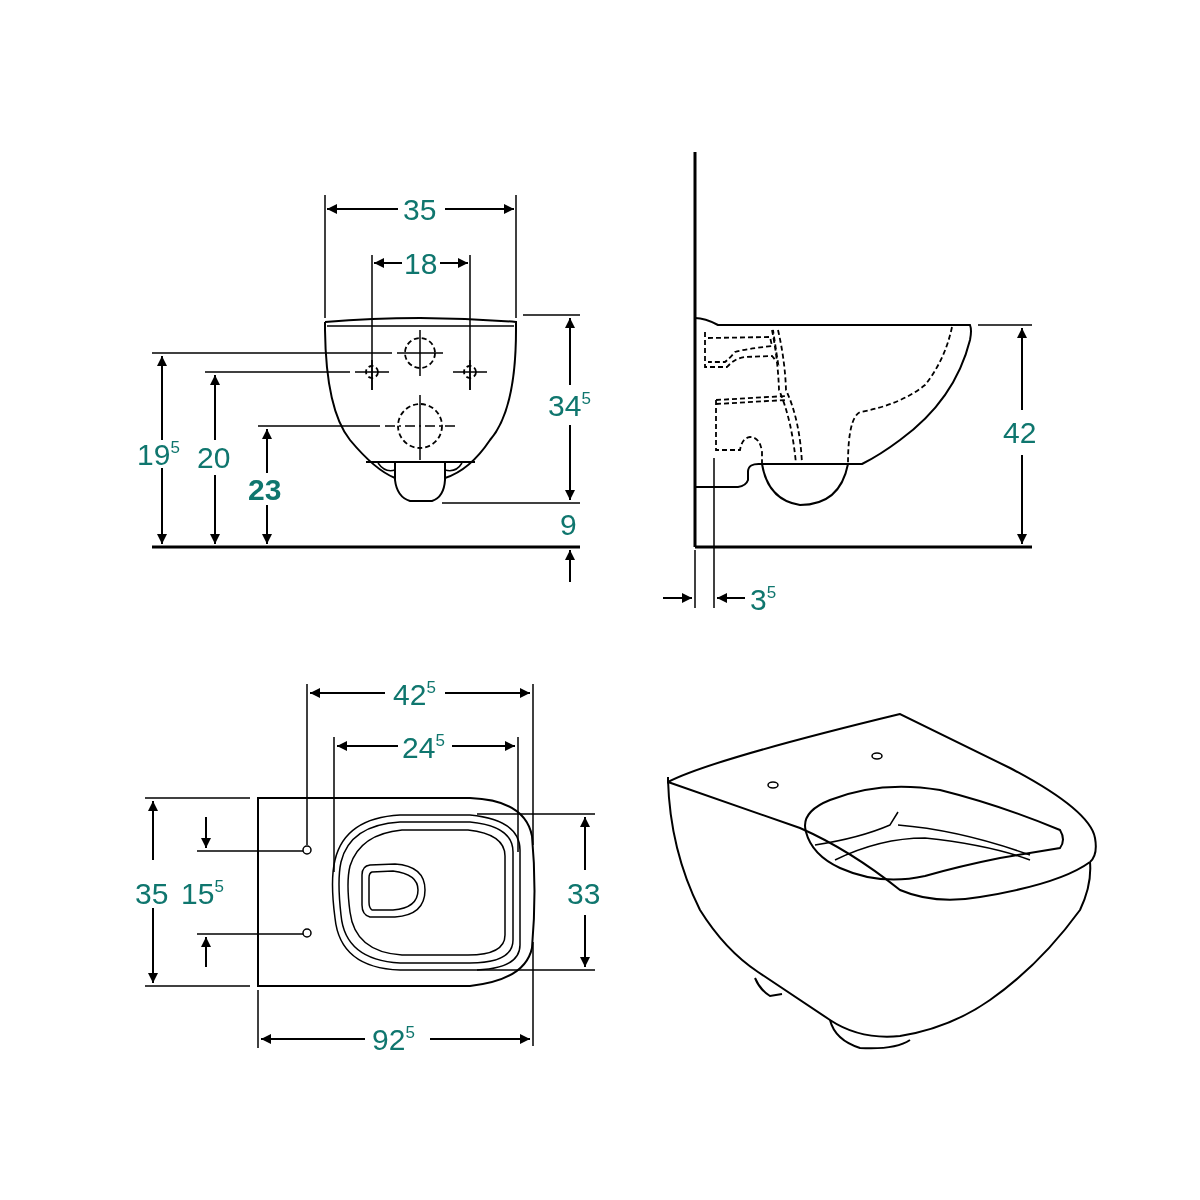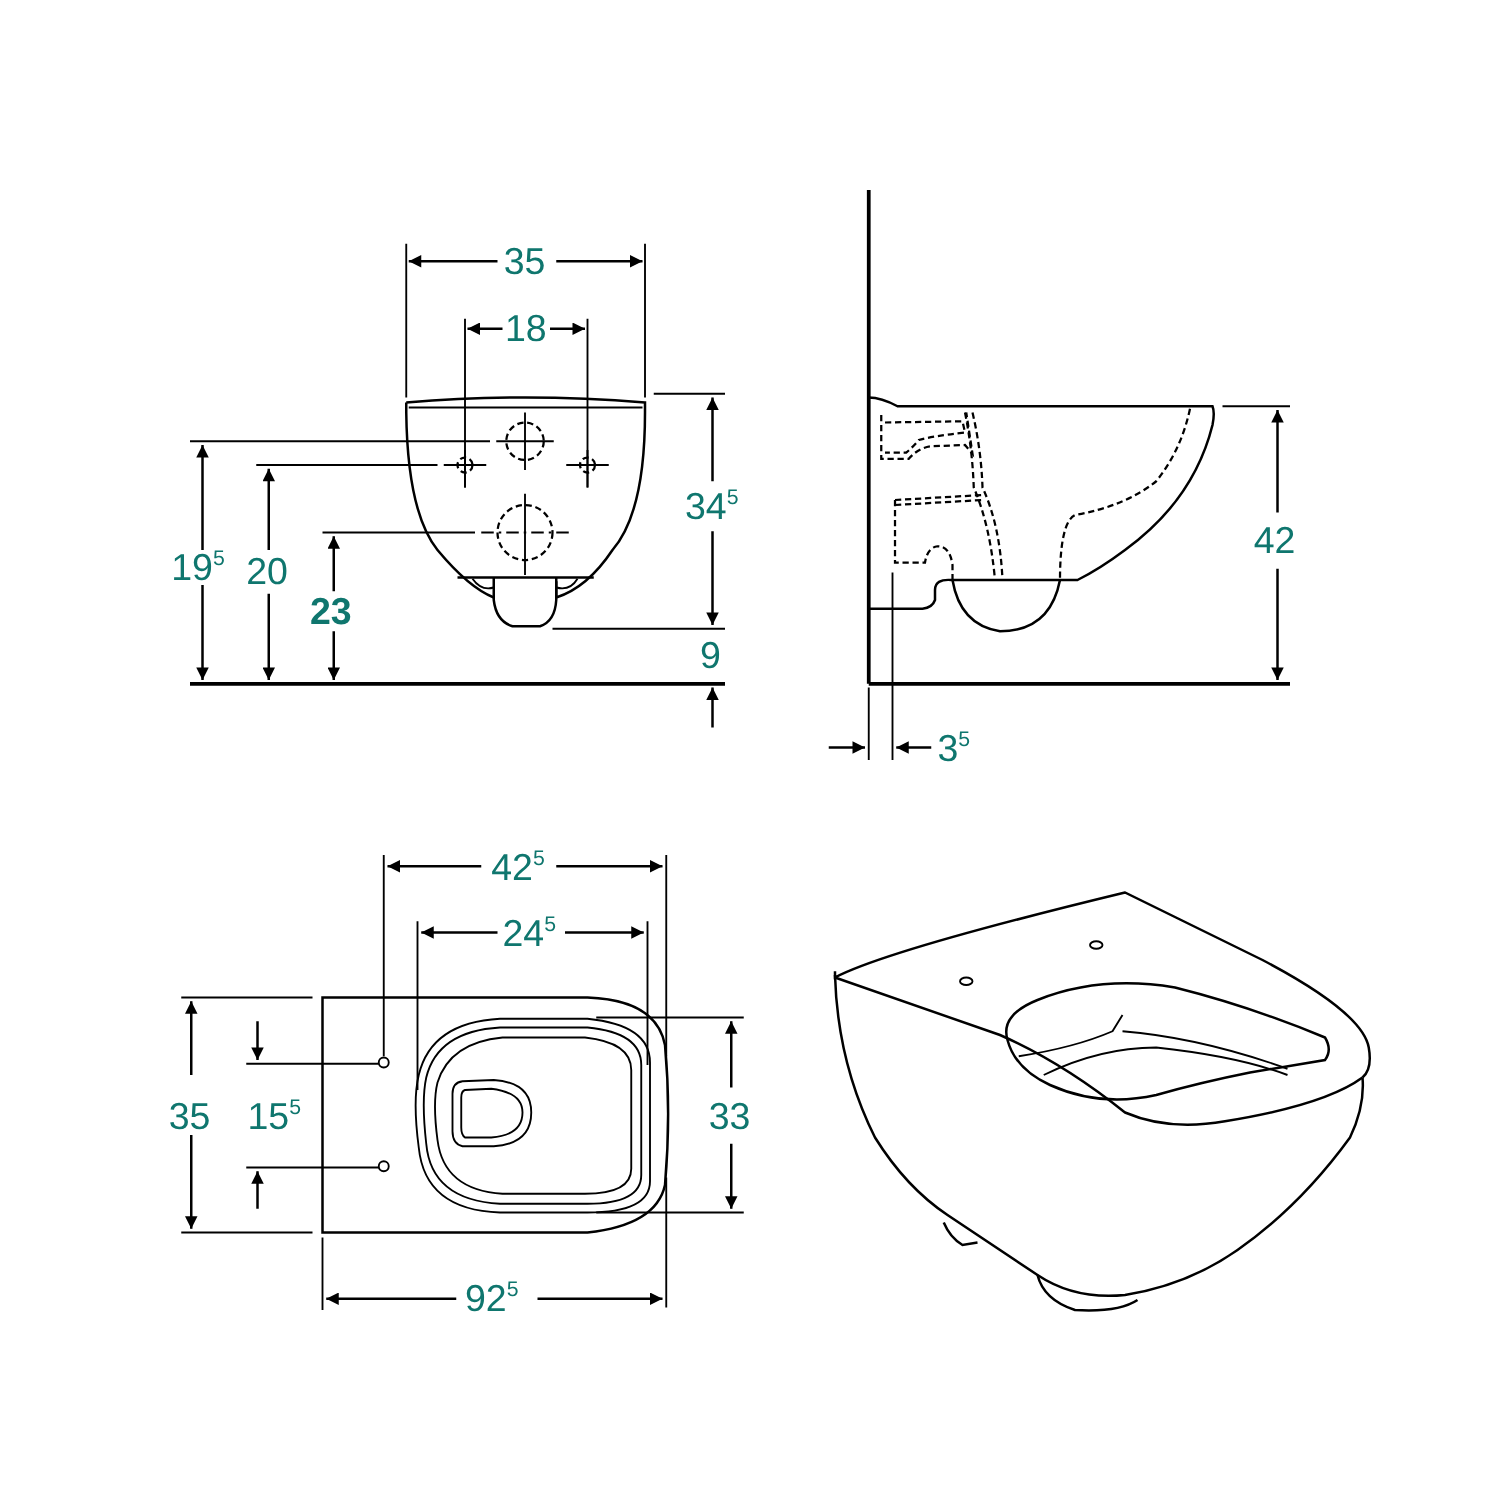--- a/index.html
+++ b/index.html
@@ -204,21 +204,21 @@
 
 <div class="lbl" style="left:393px;top:680px;text-align:center;">
   <span>42</span><sup>5</sup>
 </div>
 <div class="lbl" style="left:402px;top:733px;">
   <span>24</span><sup>5</sup>
 </div>
 <div class="lbl" style="left:135px;top:879px;">
   <span>35</span><sup></sup>
 </div>
-<div class="lbl" style="left:198px;top:879px;text-align:right;">
+<div class="lbl" style="left:181px;top:879px;text-align:right;">
   <span>15</span><sup>5</sup>
 </div>
 <div class="lbl" style="left:567px;top:879px;">
   <span>33</span><sup></sup>
 </div>
 <div class="lbl" style="left:372px;top:1025px;">
   <span>92</span><sup>5</sup>
 </div>
 
 </body></html>

